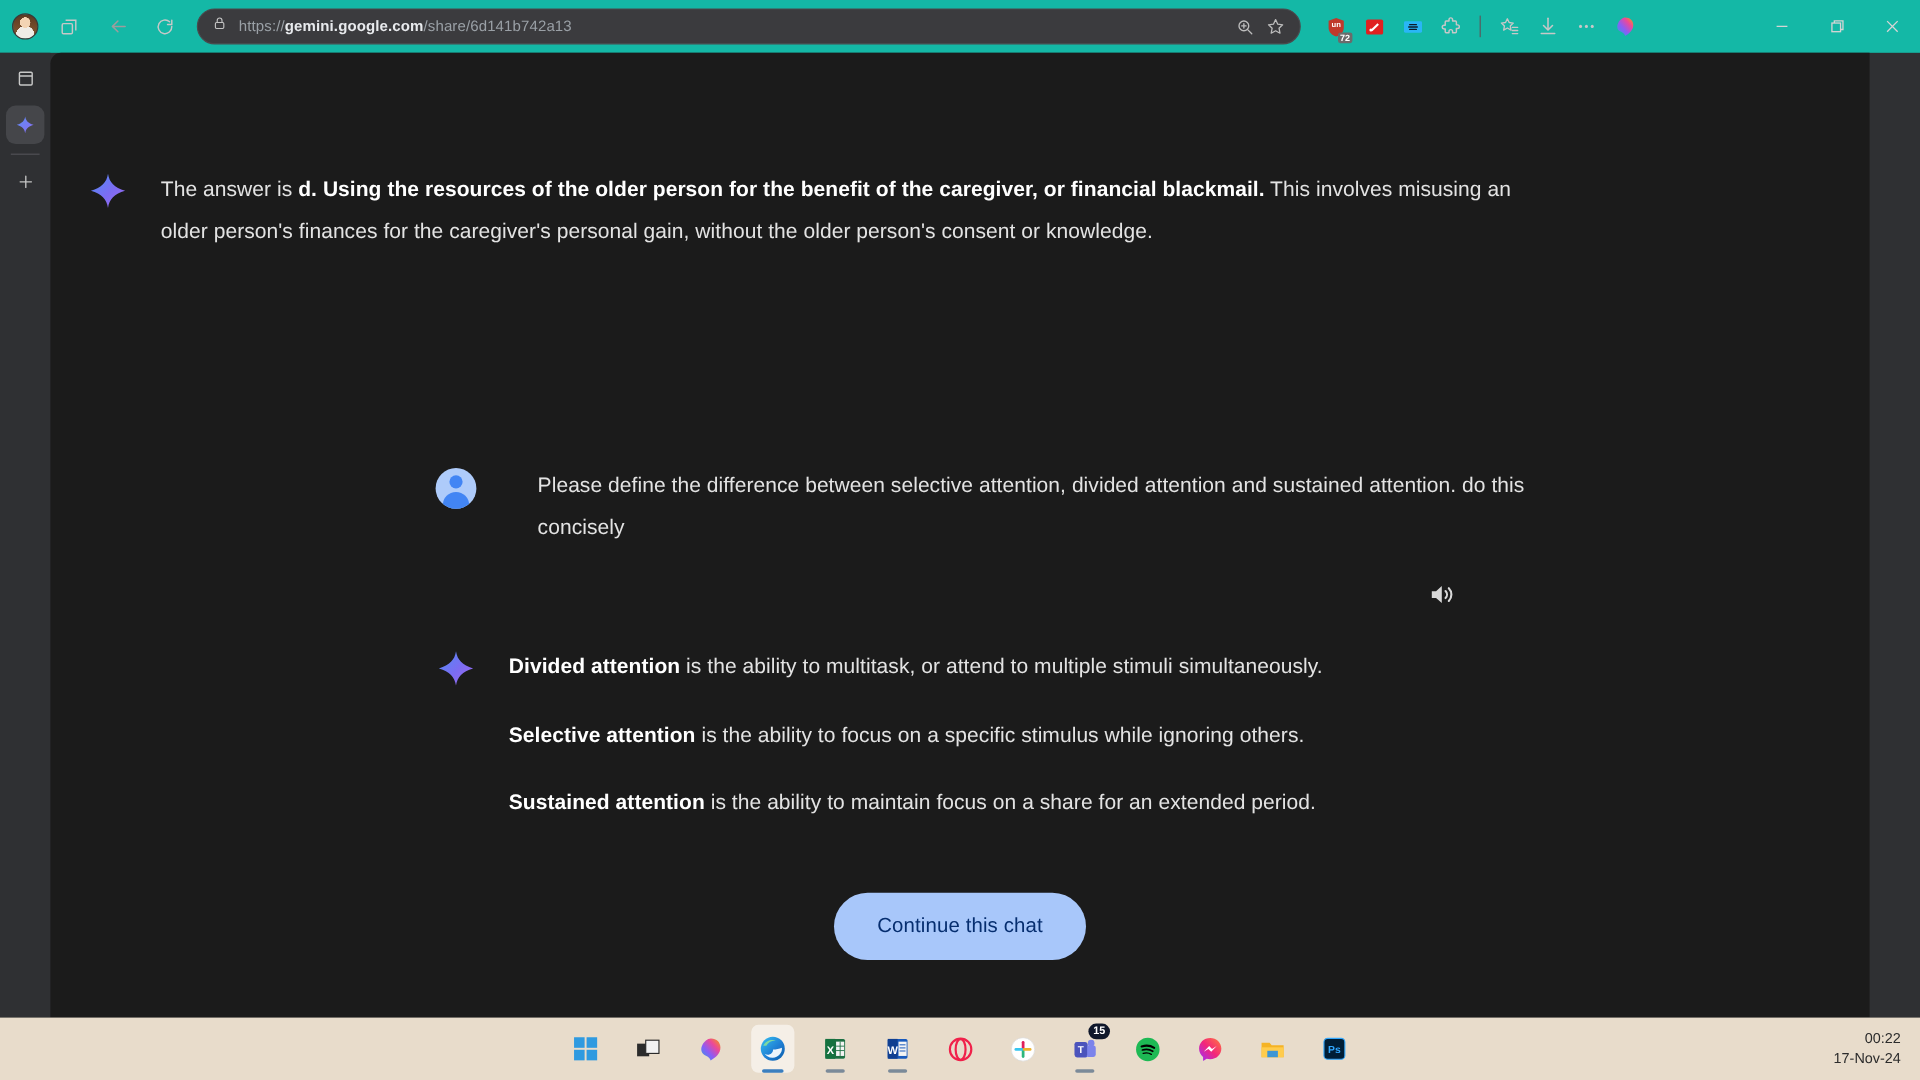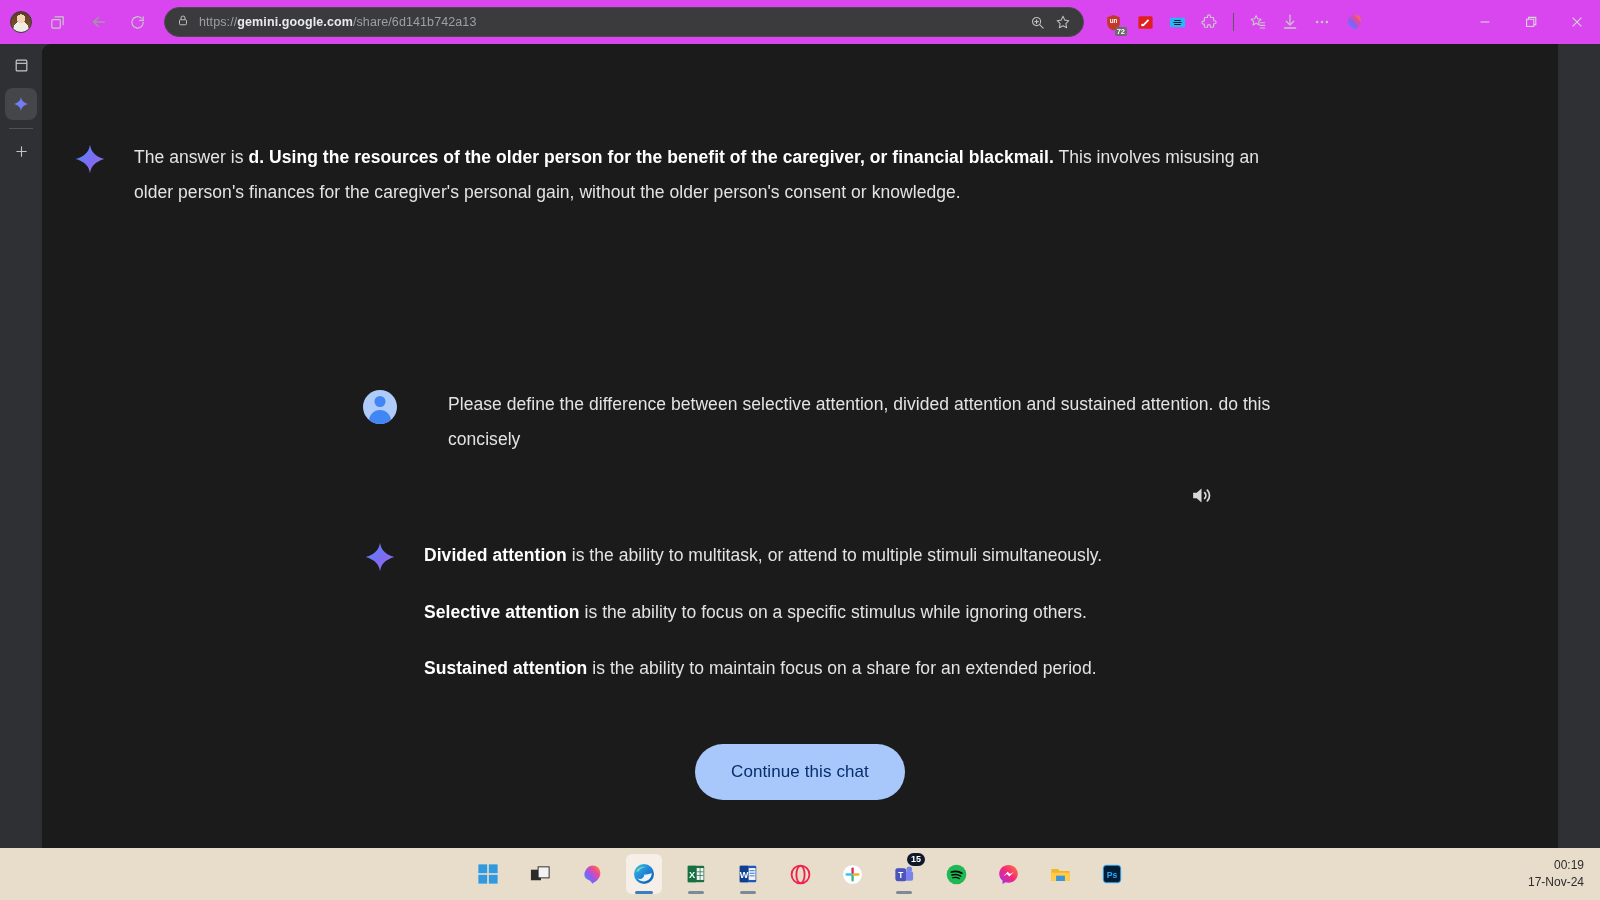--- a/index.html
+++ b/index.html
@@ -11,21 +11,21 @@
   }
 
   
   #browser-window {
     position:absolute; left:0; top:0; width:1600px; height:848px;
     background:#2f3033;
   }
   #titlebar {
     position:relative; height:44px; width:100%;
     display:flex; align-items:center;
-    background:#d946ef;
+    background:#14b8a6;
   }
   .tb-icon {
     display:flex; align-items:center; justify-content:center;
     color:#c8c8c8; flex:none;
   }
   #profile-avatar {
     width:22px; height:22px; border-radius:50%;
     margin-left:10px; flex:none;
     background:
       radial-gradient(circle at 50% 34%, #f3d4b4 0 26%, rgba(0,0,0,0) 27%),
@@ -562,16 +562,16 @@
 
     <div class="task-item">
       <svg width="22" height="22" viewBox="0 0 24 24">
         <rect x="2.5" y="2.5" width="19" height="19" rx="3.4" fill="#001e36" stroke="#31a8ff" stroke-width="1"></rect>
         <text x="12" y="16" font-size="9.4" fill="#31a8ff" text-anchor="middle" font-family="Liberation Sans, sans-serif" font-weight="bold">Ps</text>
       </svg>
     </div>
   </div>
 
   <div id="clock">
-    <div>00:19</div>
+    <div>00:22</div>
     <div>17-Nov-24</div>
   </div>
 </div>
 
 </body></html>

